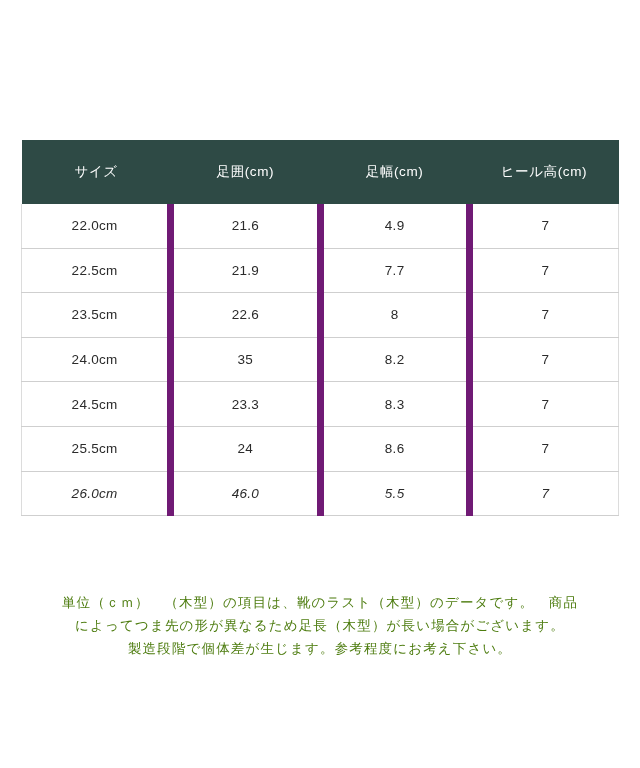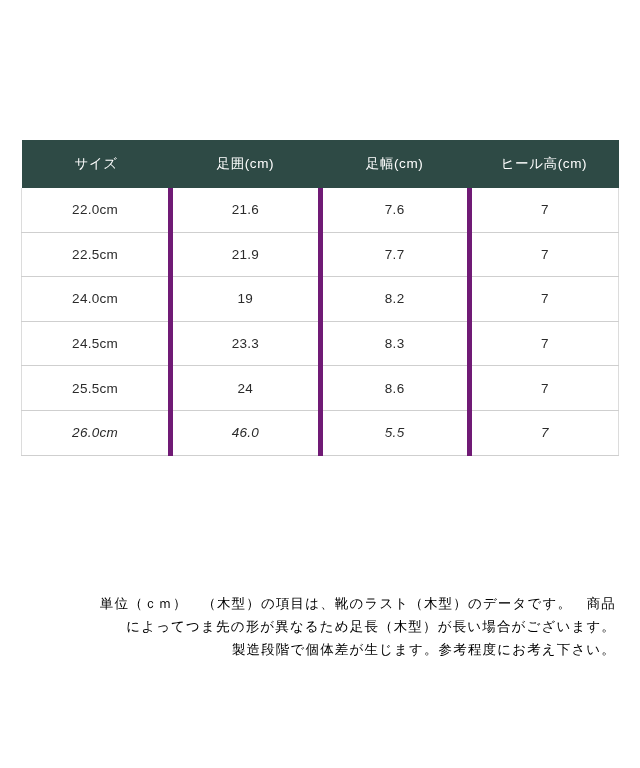--- a/index.html
+++ b/index.html
@@ -35,60 +35,61 @@
   table.size-table col { width: 25%; }
 
   table.size-table thead th {
     background: #2e4a45;
     color: #ffffff;
     font-size: 13.5px;
     font-weight: 400;
     letter-spacing: 0.6px;
     height: 40px;
     line-height: 40px;
-    padding: 4px;
+    padding: 12px;
     text-align: center;
     border: none;
     vertical-align: middle;
   }
 
   table.size-table tbody td {
     height: 43.6px;
     padding: 0;
     text-align: center;
     vertical-align: middle;
     font-size: 13.5px;
     color: #2b2b2b;
     letter-spacing: 0.3px;
     background: #ffffff;
     border-bottom: 1px solid #cfcfcf;
-    border-right: 5px solid #701a75;
+    border-right: 7px solid #701a75;
   }
   table.size-table tbody td:first-child {
     border-left: 1px solid #dcdcdc;
   }
   table.size-table tbody td:last-child {
     border-right: 1px solid #dcdcdc;
   }
   table.size-table tbody tr:last-child td {
     border-bottom: 1px solid #cfcfcf;
     font-style: italic;
   }
 
   
   .footnote {
     position: absolute;
     left: 24px;
     top: 592px;
     width: 592px;
     font-size: 13.5px;
-    color: #000000;
+    color: #4d7c0f;
     line-height: 23px;
     letter-spacing: 1.15px;
-    text-align: right;
+    text-align: center;
+    font-family: Liberation Mono, monospace;
   }
   .footnote .fn-line {
     display: block;
     white-space: pre-wrap;
   }
 </style>
 </head>
 <body>
 
 <div class="page">
@@ -106,32 +107,38 @@
           <th>サイズ</th>
           <th>足囲(cm)</th>
           <th>足幅(cm)</th>
           <th>ヒール高(cm)</th>
         </tr>
       </thead>
       <tbody>
         <tr>
           <td>22.0cm</td>
           <td>21.6</td>
-          <td>7.6</td>
+          <td>4.9</td>
           <td>7</td>
         </tr>
         <tr>
           <td>22.5cm</td>
           <td>21.9</td>
           <td>7.7</td>
           <td>7</td>
         </tr>
         <tr>
+          <td>23.5cm</td>
+          <td>22.6</td>
+          <td>8</td>
+          <td>7</td>
+        </tr>
+        <tr>
           <td>24.0cm</td>
-          <td>19</td>
+          <td>35</td>
           <td>8.2</td>
           <td>7</td>
         </tr>
         <tr>
           <td>24.5cm</td>
           <td>23.3</td>
           <td>8.3</td>
           <td>7</td>
         </tr>
         <tr>

